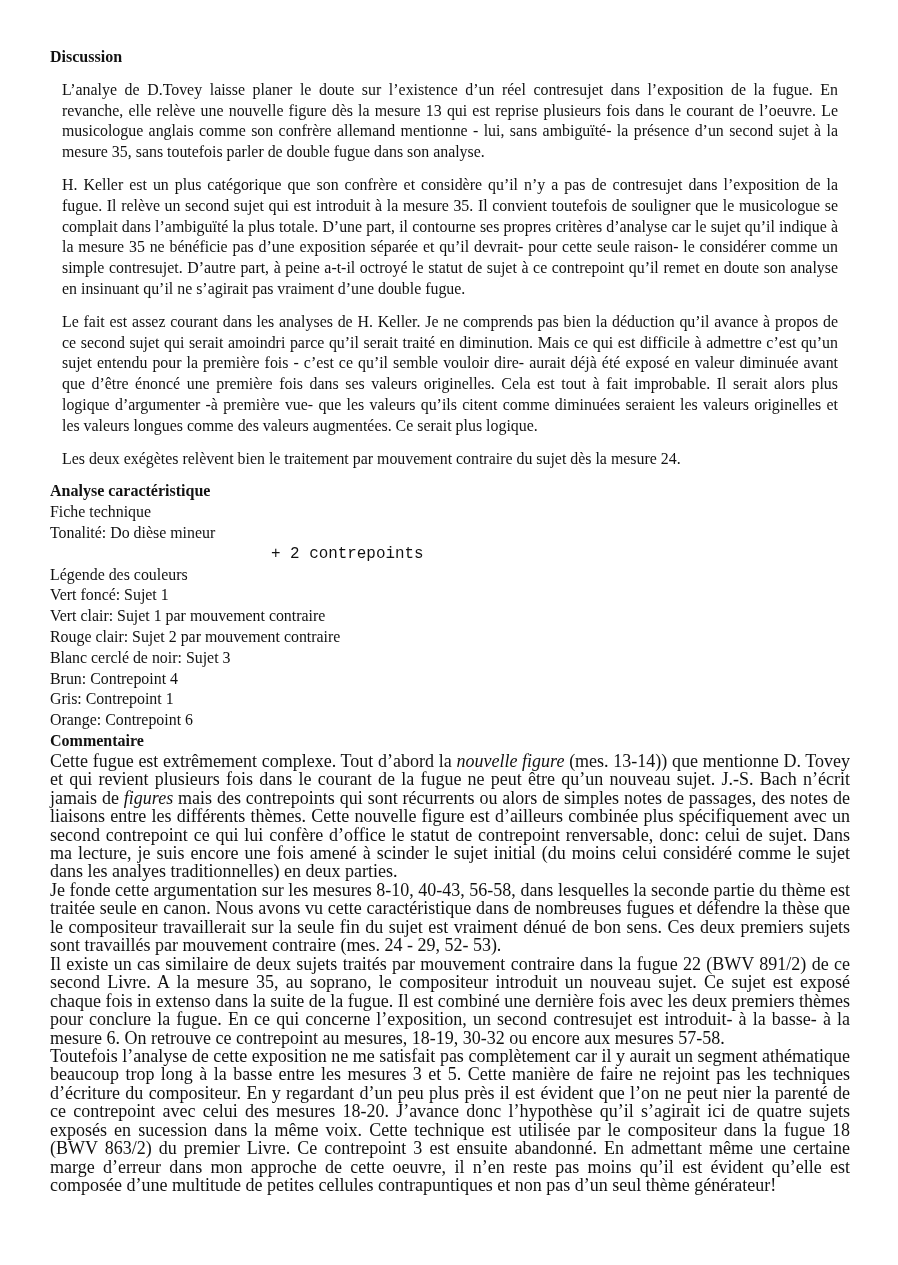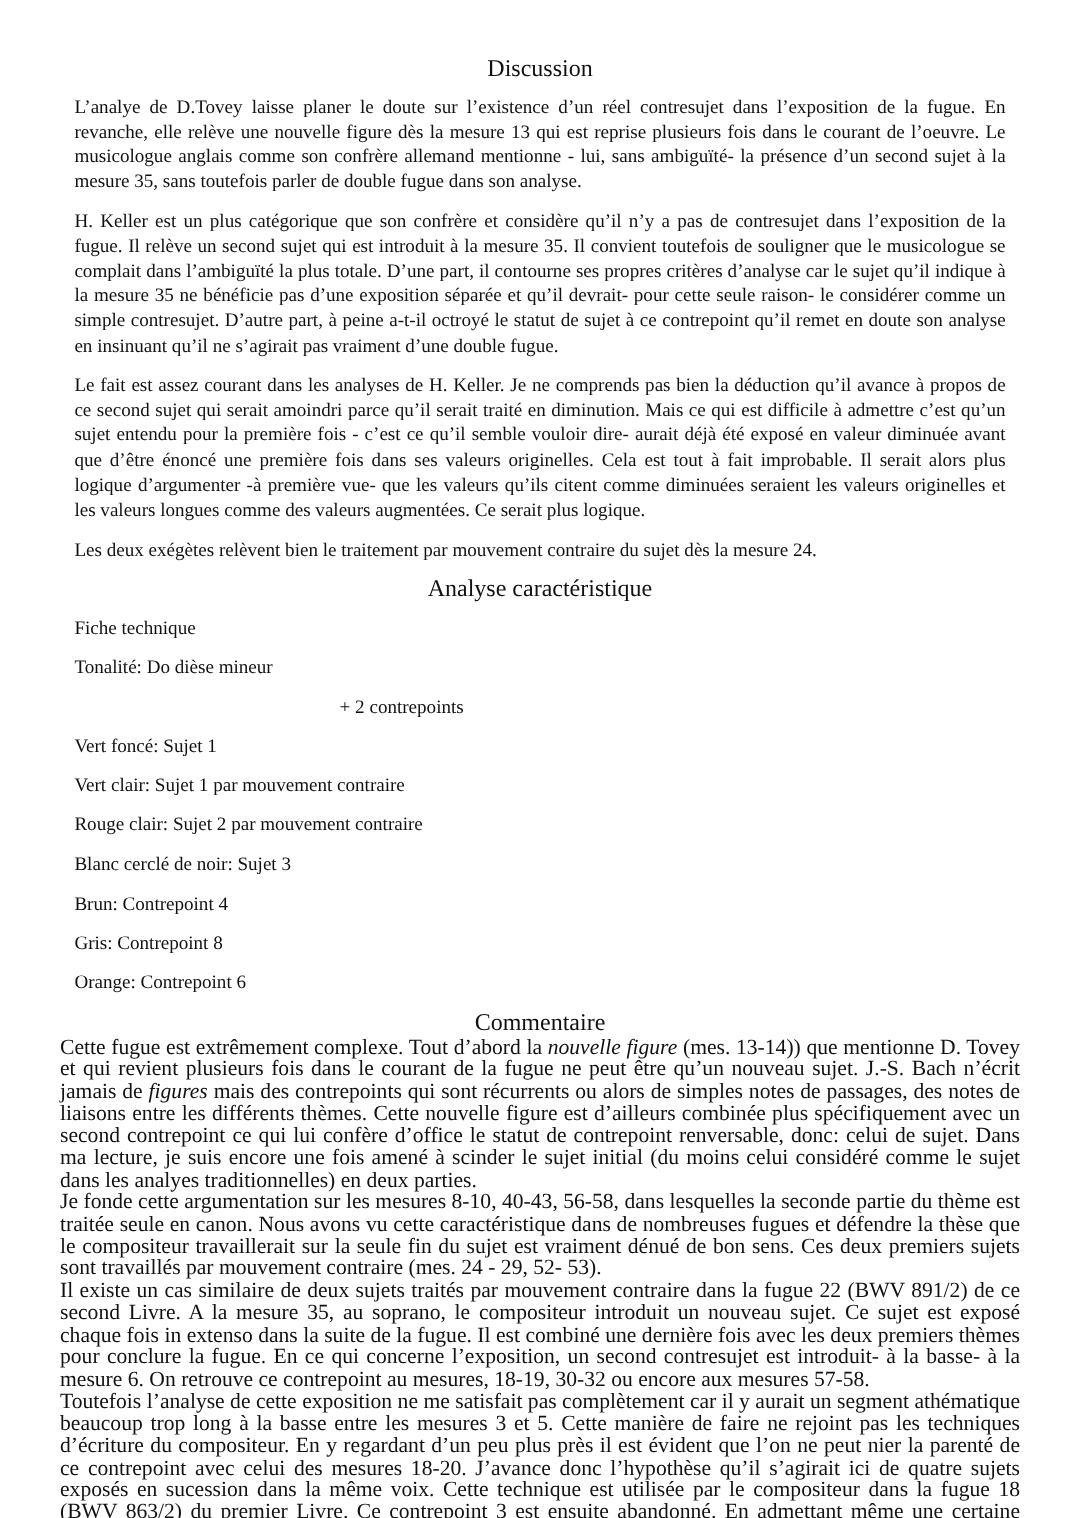--- a/index.html
+++ b/index.html
@@ -25,32 +25,32 @@
       font-size: 15.9px;
       line-height: 20.8px;
     }
     .upper p {
       margin: 12px;
       text-align: justify;
       text-align-last: left;
       hyphens: manual;
     }
     .heading {
-      font-weight: normal;
-      font-size: 20px;
+      font-weight: bold;
+      font-size: 16px;
       line-height: 20.8px;
       margin: 0;
-      text-align: center;
     }
     .line {
-      margin: 12px;
+      margin: 0;
       white-space: nowrap;
     }
     .indent-plus {
       padding-left: 221px;
+      font-family: Liberation Mono, monospace;
     }
     .lower {
       font-size: 18px;
       line-height: 18.45px;
     }
     .lower p {
       margin: 0;
       text-align: justify;
       text-align-last: left;
     }
@@ -67,27 +67,28 @@
     <p>H. Keller est  un plus catégorique que son confrère et considère qu’il n’y a pas de contresujet dans l’exposition de la fugue. Il relève un second sujet qui est introduit à la mesure 35. Il convient toutefois de souligner que le musico­logue se complait dans l’ambiguïté la plus totale. D’une part, il contourne ses propres critères d’analyse car le sujet qu’il indique à la mesure 35 ne bénéficie pas d’une exposition séparée et qu’il devrait- pour cette seule raison- le considérer comme un simple contresujet. D’autre part, à peine a-t-il octroyé le statut de sujet à ce contrepoint qu’il remet en doute son analyse en insinuant qu’il ne s’agirait pas vraiment d’une double fugue.</p>
     <p>Le fait est assez courant dans les analyses de H. Keller. Je ne comprends pas bien la déduction qu’il avance à propos de ce second sujet qui serait amoindri parce qu’il serait traité en diminution. Mais ce qui est difficile à admettre c’est qu’un sujet entendu pour la première fois - c’est ce qu’il semble vouloir dire- aurait déjà été exposé en valeur dimi­nuée avant que d’être énoncé une première fois dans ses valeurs originelles. Cela est tout à fait improbable. Il serait alors plus logique d’argumenter -à première vue- que les valeurs qu’ils citent comme diminuées seraient les valeurs originelles et les valeurs longues comme des valeurs augmentées. Ce serait plus logique.</p>
     <p>Les deux exégètes relèvent bien le traitement par mouvement contraire du sujet dès la mesure 24.</p>
   </section>
 
   <section class="upper">
     <h2 class="heading">Analyse caractéristique</h2>
     <div class="line">Fiche technique</div>
     <div class="line">Tonalité: Do dièse mineur</div>
     <div class="line indent-plus">+ 2 contrepoints</div>
+    <div class="line">Légende des couleurs</div>
     <div>
       <div class="line">Vert foncé: Sujet 1</div>
       <div class="line">Vert clair: Sujet 1 par mouvement contraire</div>
       <div class="line">Rouge clair: Sujet 2 par mouvement contraire</div>
       <div class="line">Blanc cerclé de noir: Sujet 3</div>
       <div class="line">Brun: Contrepoint 4</div>
-      <div class="line">Gris: Contrepoint 8</div>
+      <div class="line">Gris: Contrepoint 1</div>
       <div class="line">Orange: Contrepoint 6</div>
     </div>
     <h2 class="heading">Commentaire</h2>
   </section>
 
   <section class="lower">
     <p><span>Cette fugue est extrêmement complexe. Tout d’abord la </span><em>nouvelle figure</em><span> (mes. 13-14)) que mentionne D. Tovey et qui revient plusieurs fois dans le courant de la fugue ne peut être qu’un nouveau sujet. J.-S. Bach n’écrit jamais de </span><em>figures</em><span> mais des contrepoints qui sont récurrents ou alors de simples notes de passages, des notes de liaisons entre les différents thèmes. Cette nouvelle figure est d’ailleurs combinée plus spécifiquement avec un second contrepoint ce qui lui confère d’office le statut de contrepoint renversable, donc: celui de sujet.  Dans ma lecture, je suis encore une fois amené à scinder le sujet initial (du moins celui considéré comme le sujet dans les analyes traditionnelles) en deux parties.</span></p>
     <p>Je fonde cette argumentation sur les mesures 8-10, 40-43, 56-58, dans lesquelles la seconde partie du thème est traitée seule en canon. Nous avons vu cette caractéristique dans de nombreuses fugues et défendre la thèse que le compositeur travaillerait sur la seule fin du sujet est vraiment dénué de bon sens. Ces deux premiers sujets sont travaillés par mouvement contraire (mes. 24 - 29, 52- 53).</p>
     <p>Il existe un cas similaire de deux sujets traités par mouvement contraire dans la fugue 22 (BWV 891/2) de ce second Livre. A la mesure 35, au soprano, le compositeur introduit un nouveau sujet. Ce sujet est exposé chaque fois in extenso dans la suite de la fugue. Il est combiné une dernière fois avec les deux premiers thèmes pour conclure la fugue. En ce qui concerne l’exposition, un second contresujet est introduit- à la basse- à la mesure 6. On retrouve ce contrepoint au mesures, 18-19, 30-32 ou encore aux mesures 57-58.</p>
     <p>Toutefois l’analyse de cette exposition ne me satisfait pas complètement car il y aurait un segment athématique beaucoup trop long à la basse entre les mesures 3 et 5. Cette manière de faire ne rejoint pas les techniques d’écriture du compositeur. En y regardant d’un peu plus près il est évident que l’on ne peut nier la parenté de ce contrepoint avec celui des mesures 18-20. J’avance donc l’hypothèse qu’il s’agirait ici de quatre sujets exposés en sucession dans la même voix. Cette technique est utili­sée par le compositeur dans la fugue 18 (BWV 863/2) du premier Livre. Ce contrepoint 3 est ensuite abandonné. En admettant même une certaine marge d’erreur dans mon approche de cette oeuvre, il n’en reste pas moins qu’il est évident qu’elle est composée d’une multitude de petites cellules contrapuntiques et non pas d’un seul thème générateur!</p>

